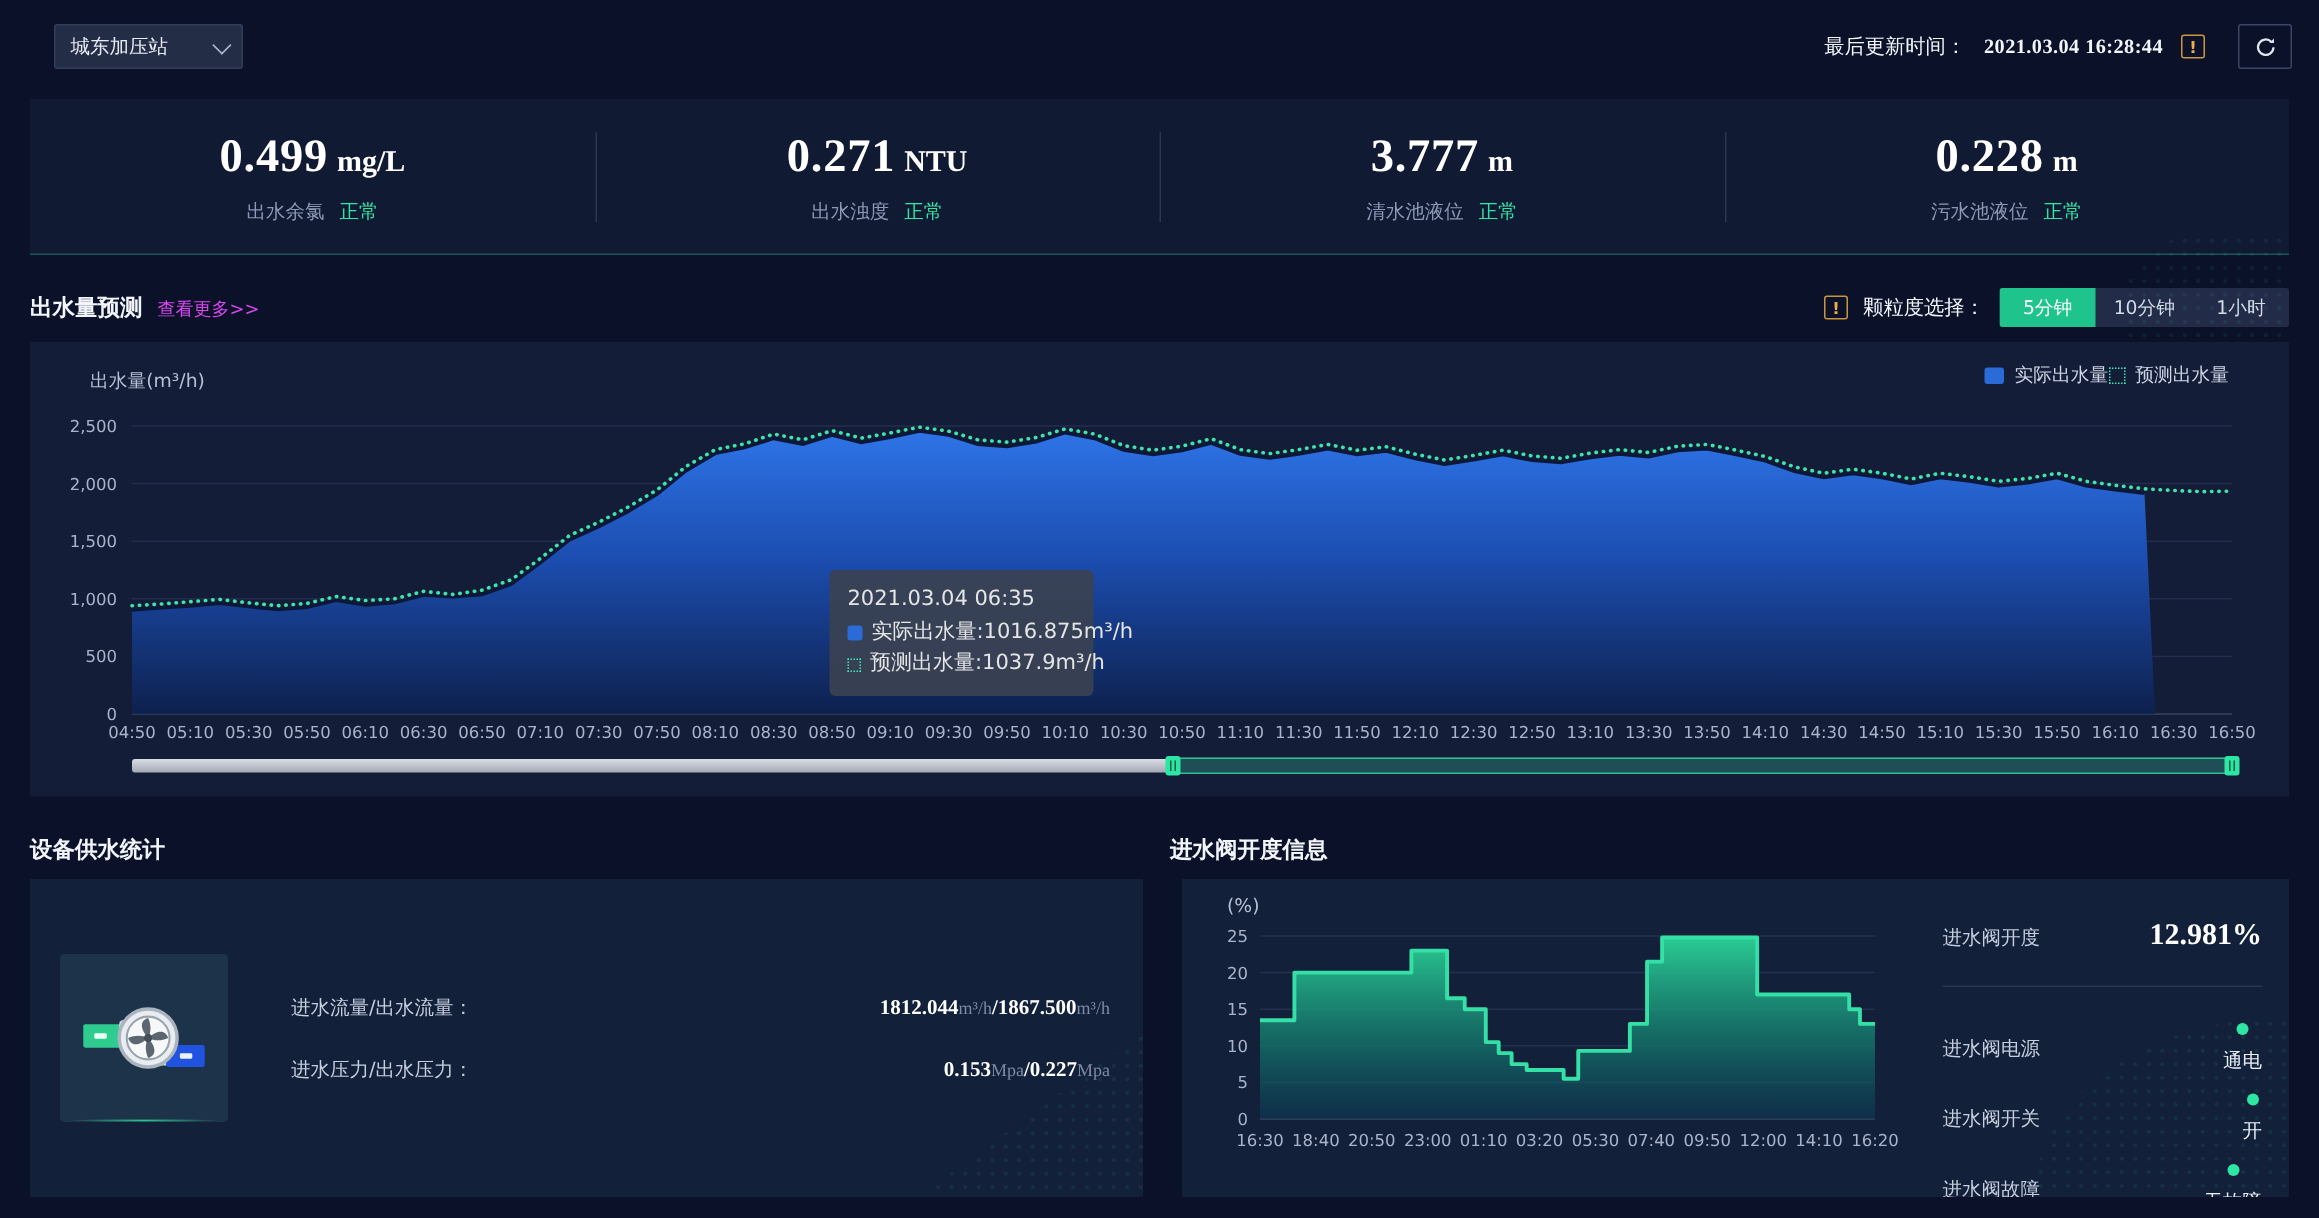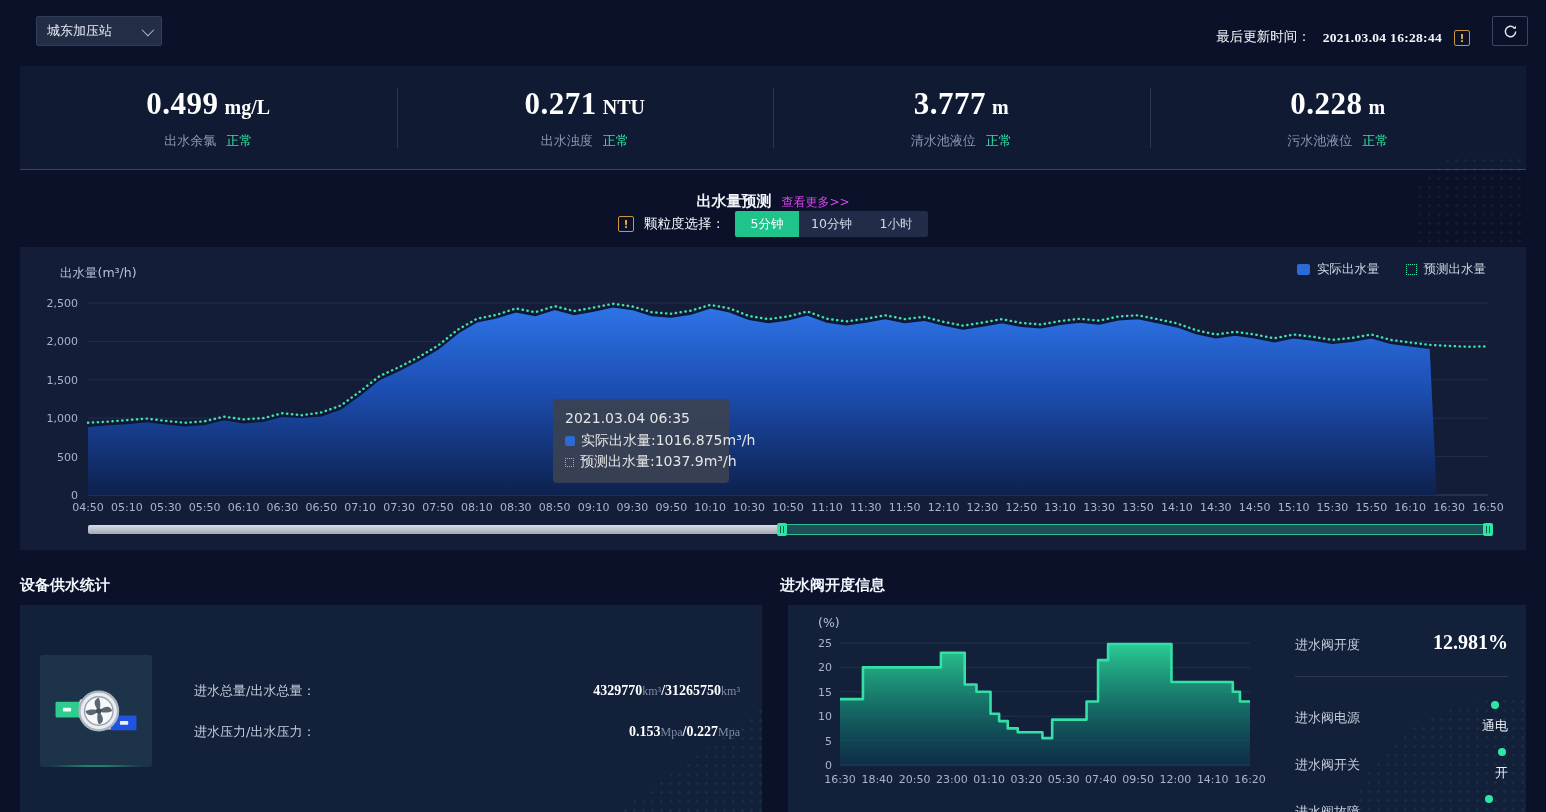--- a/index.html
+++ b/index.html
@@ -13,21 +13,21 @@
   .app { width:1546px; height:812px; position:relative; }
 
   
   .topbar { height:62px; display:flex; align-items:center; justify-content:space-between; padding:0 18px 0 36px; }
   .station-select {
     width:126px; height:30px; background:#232d45; border:1px solid #323d5a; border-radius:2px;
     display:flex; align-items:center; justify-content:space-between; padding:0 10px; cursor:pointer;
     font-size:13px; color:#e6ebf5;
   }
   .chev { width:9px; height:9px; border-right:1.5px solid #aeb8cf; border-bottom:1.5px solid #aeb8cf; transform:rotate(45deg) translateY(-2px); }
-  .topbar-right { display:flex; align-items:flex-end; gap:12px; }
+  .topbar-right { display:flex; align-items:center; gap:12px; }
   .update-label,.update-value { font-size:13.5px; color:#f2f5fb; }
   .update-value { font-family:"Liberation Serif","DejaVu Serif",serif; font-weight:bold; letter-spacing:.3px; }
   .warn-ico {
     width:16px; height:16px; border:1px solid #c9963e; border-radius:2px; color:#e8ae4d;
     font-size:11px; font-weight:bold; display:flex; align-items:center; justify-content:center; line-height:1;
   }
   .refresh-btn {
     width:36px; height:30px; border:1px solid #3a4663; border-radius:2px; background:transparent;
     color:#dfe6f2; display:flex; align-items:center; justify-content:center; cursor:pointer; margin-left:10px;
   }
@@ -41,33 +41,33 @@
   }
   .kpi { flex:1; display:flex; flex-direction:column; align-items:center; justify-content:center; gap:10px; position:relative; }
   .kpi + .kpi::before { content:""; position:absolute; left:0; top:22px; bottom:22px; width:1px; background:#2b3554; }
   .kpi-value-row { font-family:"Liberation Serif","DejaVu Serif",serif; font-weight:bold; }
   .kpi-value { font-size:31px; letter-spacing:.5px; }
   .kpi-unit { font-size:20px; margin-left:6px; }
   .kpi-label-row { font-size:13px; color:#8c98b5; display:flex; gap:10px; }
   .kpi-status { color:#2ee6a3; }
 
   
-  .section-row { margin:22px 20px 10px 20px; display:flex; align-items:center; justify-content:space-between;flex-direction:column; }
+  .section-row { margin:22px 20px 10px 20px; display:flex; align-items:center; justify-content:space-between; }
   .sec-title-wrap { display:flex; align-items:baseline; gap:10px; }
   .sec-title { font-size:15px; font-weight:bold; color:#f2f5fb; }
   .more-link { font-size:12px; color:#d946ef; cursor:pointer; }
   .gran-wrap { display:flex; align-items:center; gap:10px; }
   .gran-label { font-size:13.5px; color:#f2f5fb; }
   .seg-group { display:flex; background:#222c48; border-radius:2px; overflow:hidden; }
   .seg-btn { min-width:64px; height:26px; border:none; background:transparent; color:#d4dbe8; font-size:12.5px; cursor:pointer; padding:0 12px; font-family:inherit; }
   .seg-btn.active { background:#1fc48d; color:#ffffff; }
 
   
   .chart-panel { margin:0 20px; height:303px; background:#141d38; position:relative; }
-  .legend { position:absolute; top:14px; right:40px; display:flex; gap:26px; align-items:center; z-index:3; }
+  .legend { position:absolute; top:14px; right:40px; display:flex; align-items:center; z-index:3; }
   .legend-item { display:flex; align-items:center; gap:7px; font-size:12.5px; color:#cdd5e4; cursor:pointer; }
   .legend-swatch-solid { width:13px; height:11px; border-radius:2px; }
   .legend-swatch-dotted { width:11px; height:11px; border:1.5px dotted #3fe3ac; }
   .tick { font-size:11px; fill:#a9b3c9; }
   .axis-title { font-size:12.5px; fill:#b7c0d4; }
 
   .chart-tooltip {
     position:absolute; left:533px; top:152px; width:176px; z-index:4;
     background:rgba(58,66,82,.93); border-radius:4px; padding:9px 12px 10px 12px;
     font-size:14px; color:#e5e5e5; line-height:1.55;
@@ -312,22 +312,22 @@
             <path d="M53 50 C46 42,48 37,53 35.5 C55 40,55.5 45,53 50 Z"></path>
             <path d="M53 50 C61 43,66 45,67.5 50 C63 52,58 52.5,53 50 Z"></path>
             <path d="M53 50 C60 58,58 63,53 64.5 C51 60,50.5 55,53 50 Z"></path>
             <path d="M53 50 C45 57,40 55,38.5 50 C43 48,48 47.5,53 50 Z"></path>
           </g>
           <circle cx="53" cy="50" r="3" fill="#454f59"></circle>
         </svg>
       </div>
       <div class="supply-list">
         <div class="supply-row">
-          <span class="supply-label">进水总量/出水总量：</span>
-          <span class="supply-val"><span class="sv-num">4329770</span><span class="sv-unit">km³</span><span class="sv-sep">/</span><span class="sv-num">31265750</span><span class="sv-unit">km³</span></span>
+          <span class="supply-label">进水流量/出水流量：</span>
+          <span class="supply-val"><span class="sv-num">1812.044</span><span class="sv-unit">m³/h</span><span class="sv-sep">/</span><span class="sv-num">1867.500</span><span class="sv-unit">m³/h</span></span>
         </div>
         <div class="supply-row">
           <span class="supply-label">进水压力/出水压力：</span>
           <span class="supply-val"><span class="sv-num">0.153</span><span class="sv-unit">Mpa</span><span class="sv-sep">/</span><span class="sv-num">0.227</span><span class="sv-unit">Mpa</span></span>
         </div>
       </div>
       <div class="dots dots-supply"></div>
     </div>
 
     <div class="panel-valve">

